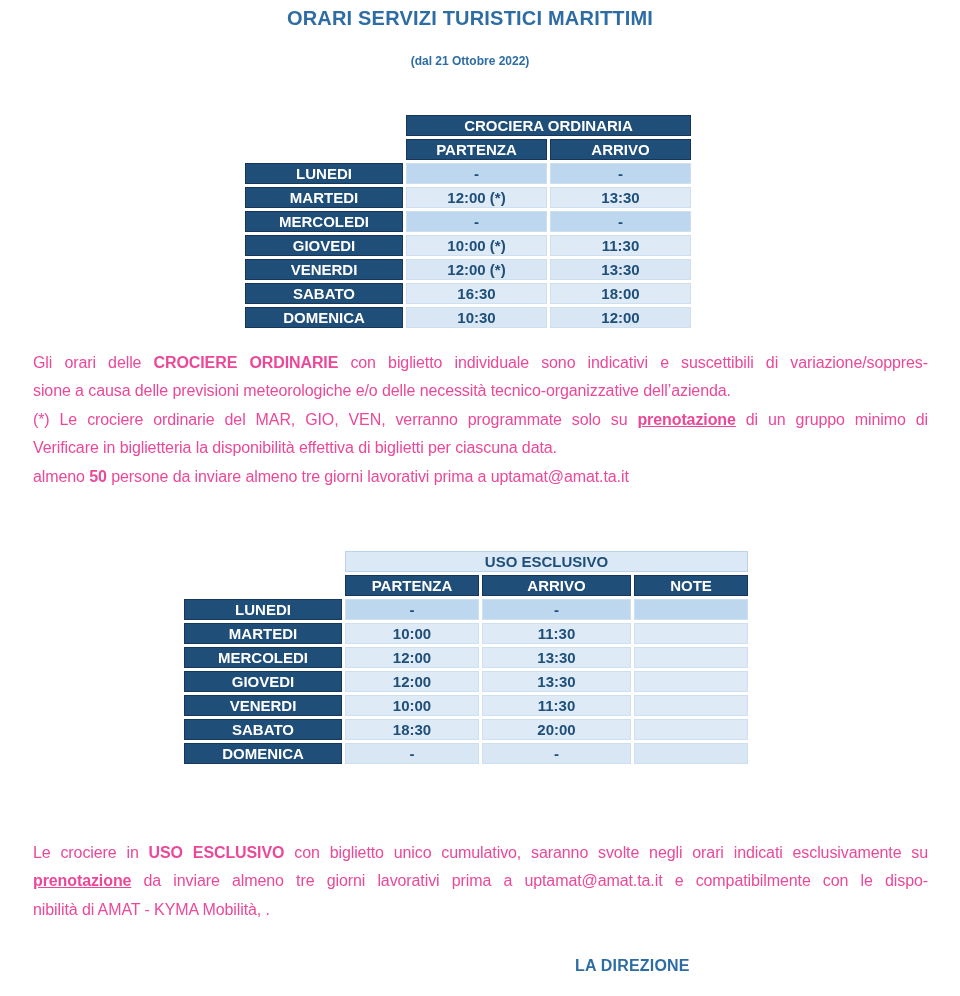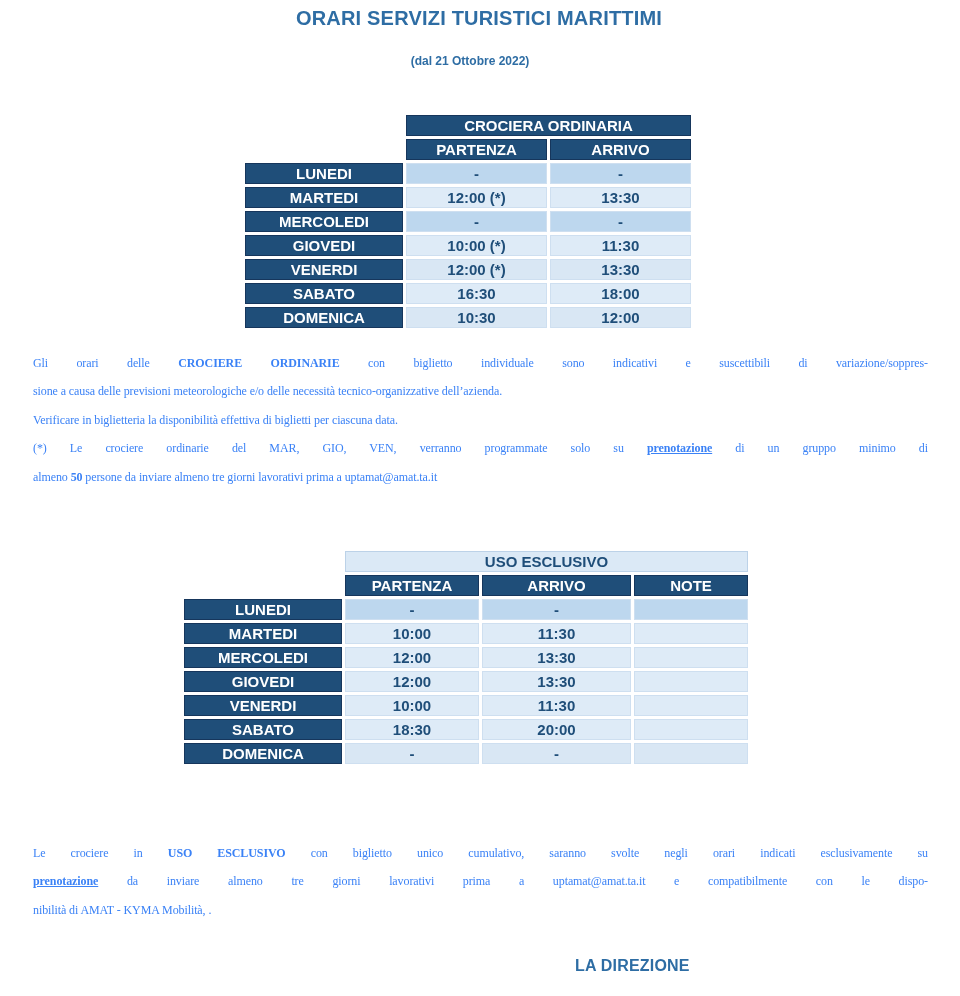--- a/index.html
+++ b/index.html
@@ -1,39 +1,39 @@
 <!DOCTYPE html>
 <html><head>
 <meta charset="utf-8">
 <style>
   html,body{margin:0;padding:0;background:#ffffff;}
   body{width:960px;height:996px;font-family:"Liberation Sans",sans-serif;}
   .page{position:relative;width:960px;height:996px;background:#ffffff;overflow:hidden;}
 
   .title{position:absolute;top:7px;left:0;width:940px;text-align:center;
-         font-size:20px;font-weight:bold;color:#2E6DA4;letter-spacing:.2px;padding-left:9px;}
+         font-size:20px;font-weight:bold;color:#2E6DA4;letter-spacing:.2px;}
   .subtitle{position:absolute;top:54px;left:0;width:940px;text-align:center;
          font-size:12px;font-weight:bold;color:#2E6DA4;}
 
   table{position:absolute;border-collapse:separate;border-spacing:3px;table-layout:fixed;}
   #t1{left:242px;top:112px;}
   #t2{left:181px;top:548px;}
   th,td{box-sizing:border-box;height:21px;padding:0;margin:0;text-align:center;
         vertical-align:middle;font-size:15px;font-weight:bold;line-height:19px;
         overflow:hidden;white-space:nowrap;}
   .ghost{background:transparent;border:none;}
   .navy{background:#1F4E79;color:#FFFFFF;border:1px solid #16365C;}
   .lighthead{background:#DBE9F6;color:#1F4E79;border:1px solid #BCD2E8;}
   td.cell{color:#1F4E79;border:1px solid #CEDFF0;}
   .bd{background:#BDD7EE;}
   .bl{background:#DEEBF7;}
   .ba{background:#D9E7F4;}
 
-  .para{position:absolute;width:895px;color:#3b82f6;font-size:12px;
-        line-height:28.4px;letter-spacing:-.1px;font-family:Liberation Serif, serif;}
+  .para{position:absolute;width:895px;color:#ec4899;font-size:16px;
+        line-height:28.4px;letter-spacing:-.1px;}
   #p1{left:33px;top:349px;}
   #p2{left:33px;top:839px;}
   .j{text-align:justify;text-align-last:justify;}
   .b{font-weight:bold;}
   .u{text-decoration:underline;}
 
   .footer{position:absolute;left:575px;top:957px;font-size:16px;font-weight:bold;
         color:#2E6DA4;letter-spacing:.2px;text-align:center;}
 </style>
 </head>
@@ -94,22 +94,22 @@
       <th class="navy">DOMENICA</th>
       <td class="cell ba">10:30</td>
       <td class="cell ba">12:00</td>
     </tr>
   </tbody>
     </table>
 
   <div id="p1" class="para">
     <div class="line j"><span>Gli orari delle </span><span class="b">CROCIERE ORDINARIE</span><span> con biglietto individuale sono indicativi e suscettibili di variazione/soppres-</span></div>
     <div class="line"><span>sione a causa delle previsioni meteorologiche e/o delle necessità tecnico-organizzative dell’azienda.</span></div>
+    <div class="line j"><span>(*) Le crociere ordinarie del MAR, GIO, VEN, verranno programmate solo su </span><span class="b u">prenotazione</span><span> di un gruppo minimo di</span></div>
     <div class="line"><span>Verificare in biglietteria la disponibilità effettiva di biglietti per ciascuna data.</span></div>
-    <div class="line j"><span>(*) Le crociere ordinarie del MAR, GIO, VEN, verranno programmate solo su </span><span class="b u">prenotazione</span><span> di un gruppo minimo di</span></div>
     <div class="line"><span>almeno </span><span class="b">50</span><span> persone da inviare almeno tre giorni lavorativi prima a uptamat@amat.ta.it</span></div>
   </div>
 
   <table id="t2">
     <colgroup>
         <col style="width:158px">
         <col style="width:134px">
         <col style="width:149px">
         <col style="width:114px">
       </colgroup>

